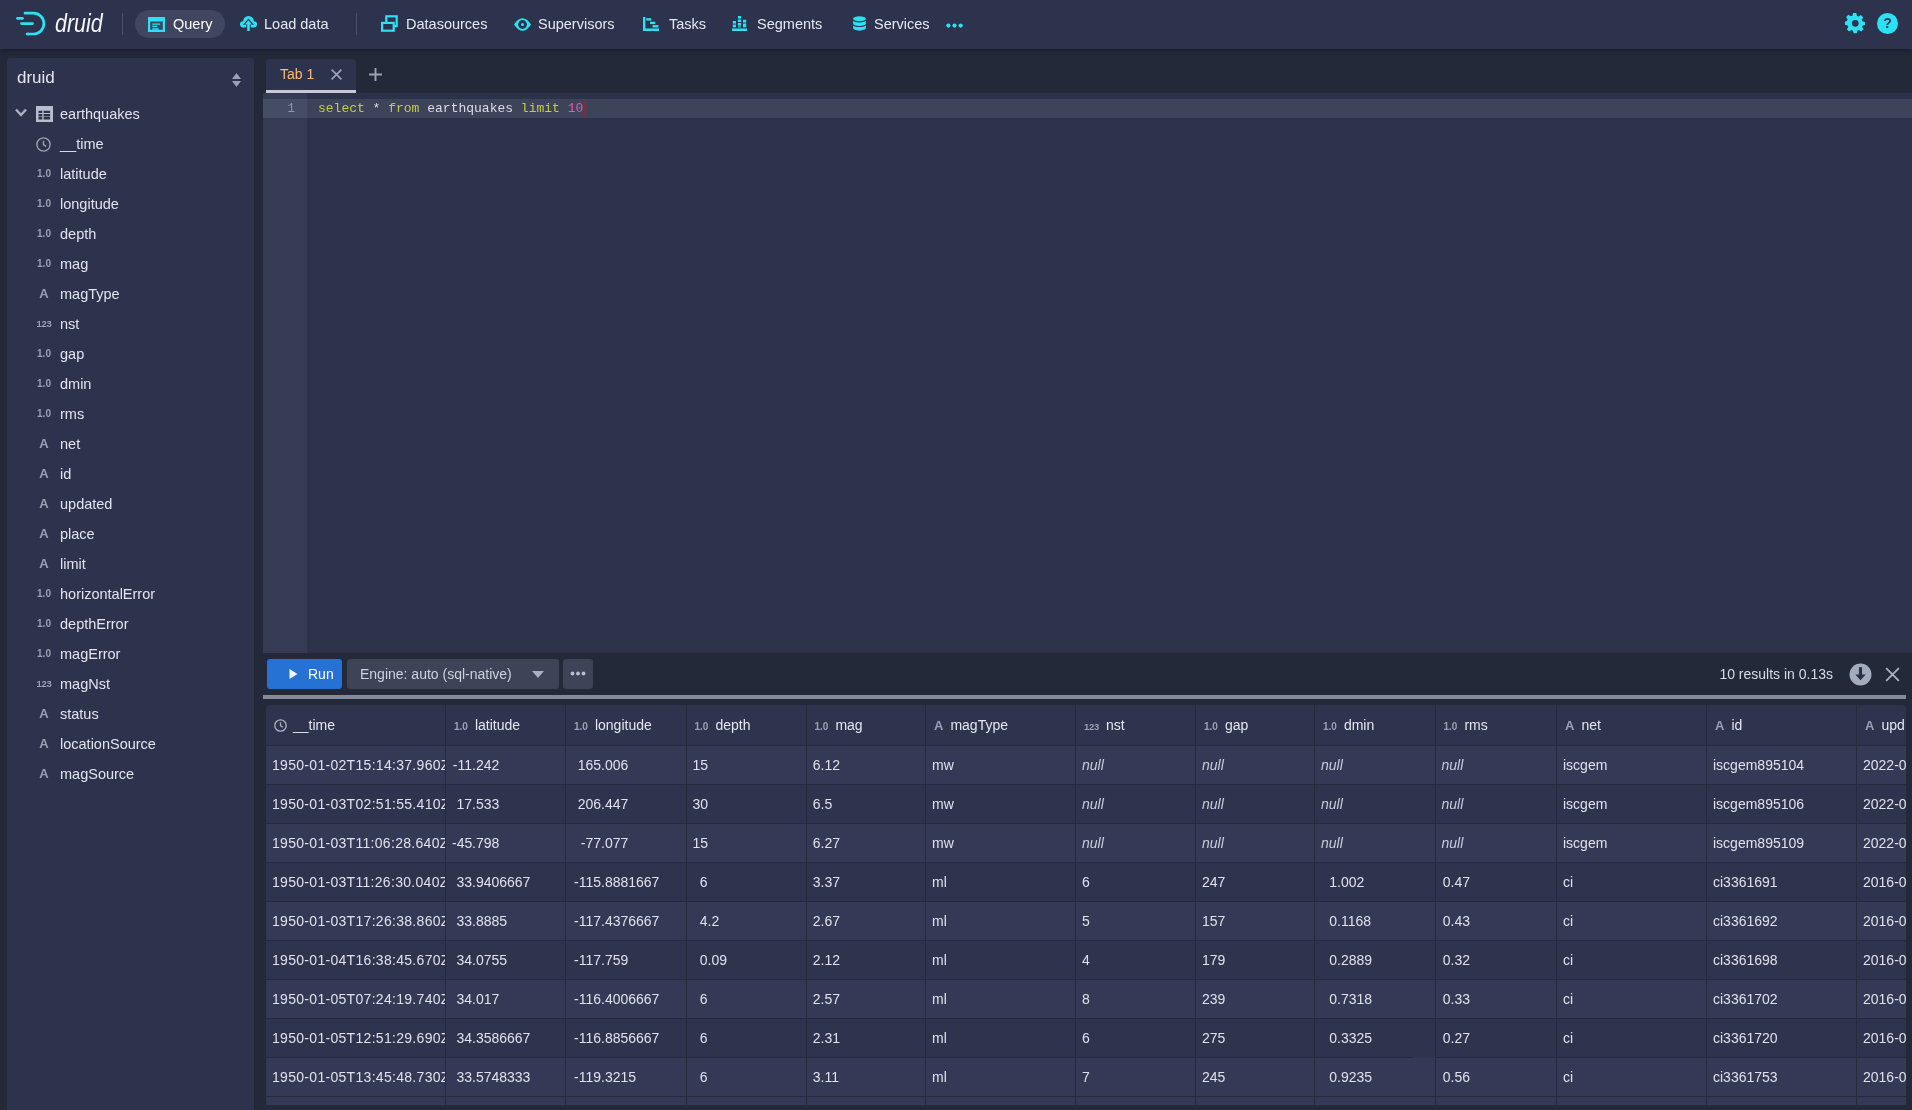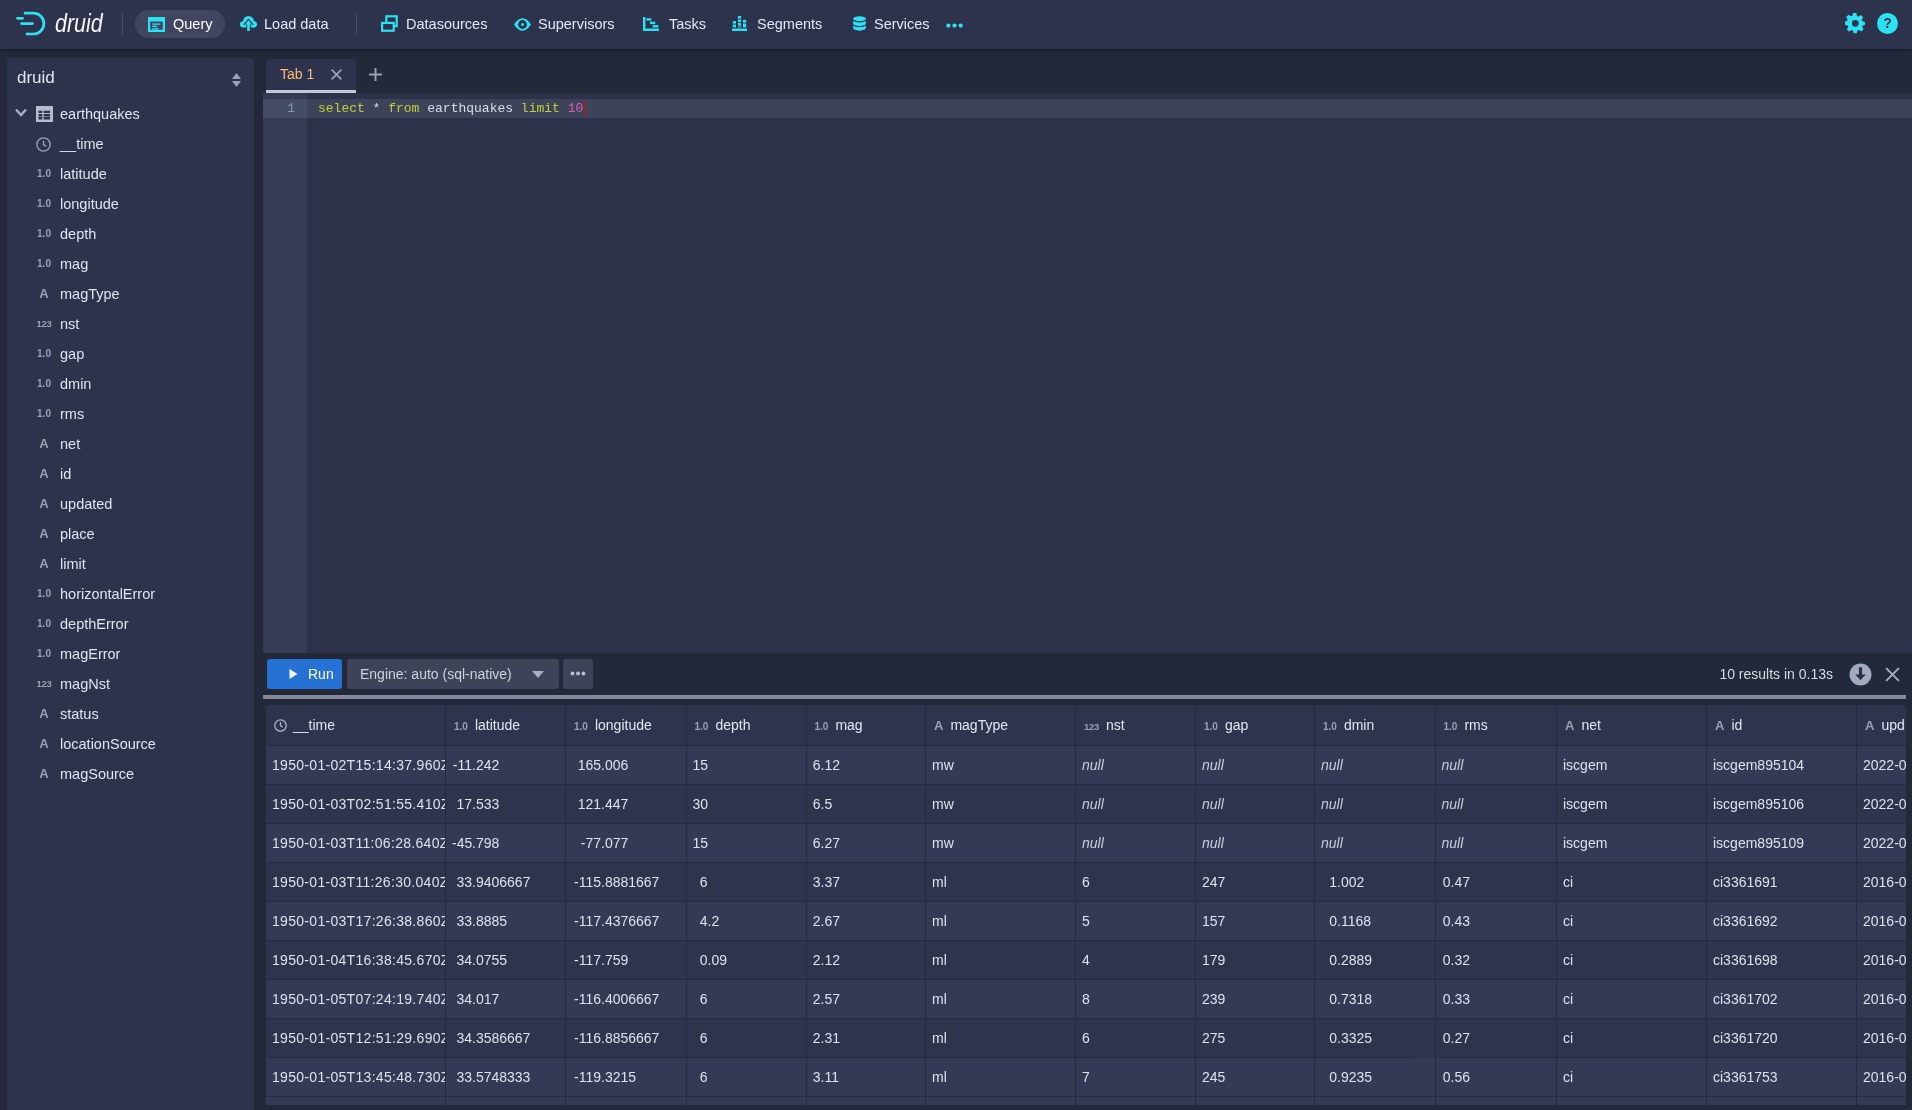--- a/index.html
+++ b/index.html
@@ -384,21 +384,21 @@
         </div>
       </div>
       <div class="drow even" style="top:80px">
         <div class="cell" style="border-left:none;left:0px;width:179px">
           <span class="ct"><span style="letter-spacing:0.3px">1950-01-03T02:51:55.410Z</span></span>
         </div>
         <div class="cell" style="left:179px;width:120px">
           <span class="ct"><span class="ib" style="width:20px">17</span>.533</span>
         </div>
         <div class="cell" style="left:299px;width:120.5px">
-          <span class="ct"><span class="ib" style="width:29px">121</span>.447</span>
+          <span class="ct"><span class="ib" style="width:29px">206</span>.447</span>
         </div>
         <div class="cell" style="left:419.5px;width:120px">
           <span class="ct"><span class="ib" style="width:15px">30</span></span>
         </div>
         <div class="cell" style="left:539.5px;width:119.5px">
           <span class="ct"><span class="ib" style="width:8px">6</span>.5</span>
         </div>
         <div class="cell" style="left:659px;width:150px">
           <span class="ct">mw</span>
         </div>

